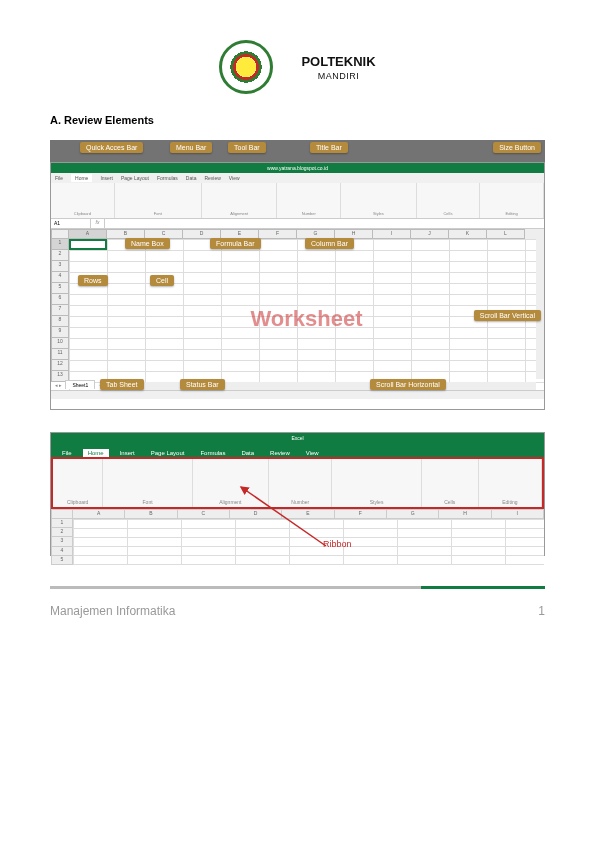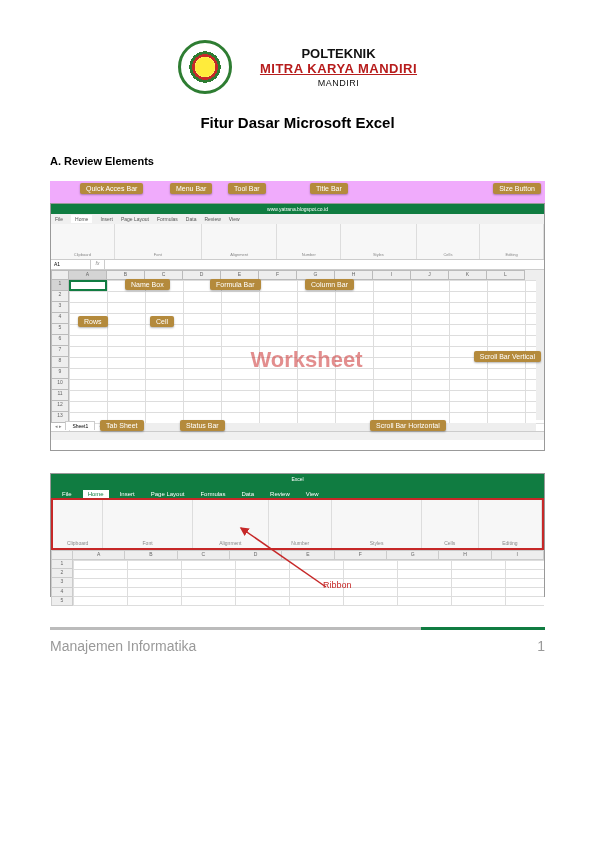--- a/index.html
+++ b/index.html
@@ -13,21 +13,21 @@
   .logo::after { content: ""; position: absolute; top: 50%; left: 50%; width: 20px; height: 20px; background: #ffeb3b; border-radius: 50%; transform: translate(-50%, -50%); }
   .header-text { text-align: center; }
   .header-text .l1 { font-weight: bold; font-size: 13px; color: #111; }
   .header-text .l2 { font-weight: bold; font-size: 13px; color: #b71c1c; text-decoration: underline; letter-spacing: 0.5px; }
   .header-text .l3 { font-size: 9px; color: #111; margin-top: 2px; letter-spacing: 0.5px; }
   
   .title { text-align: center; font-weight: bold; font-size: 15px; margin: 18px 0 24px 0; }
   .section-heading { font-weight: bold; font-size: 11px; margin-bottom: 14px; }
   
   
-  .shot { border: none; background: #f0abfc; position: relative; }
+  .shot { border: none; background: #737373; position: relative; }
   .shot1 { height: 270px; width: 100%; margin-bottom: 22px; }
   
   .callout { position: absolute; background: #b48a3c; color: #fff; font-size: 7px; padding: 2px 6px; border-radius: 2px; white-space: nowrap; box-shadow: 0 1px 2px rgba(0,0,0,0.3); }
   
   .excel-window { position: absolute; top: 22px; left: 0; right: 0; bottom: 0; border: 1px solid #999; background: #fff; }
   .excel-titlebar { height: 10px; background: #107c41; display: flex; align-items: center; justify-content: center; color: #fff; font-size: 5px; }
   .excel-tabs { height: 10px; background: #f0f0f0; display: flex; align-items: center; gap: 8px; padding: 0 4px; font-size: 5px; color: #555; }
   .excel-tabs .active { background: #fff; padding: 1px 4px; }
   .excel-ribbon { height: 36px; background: #f7f7f7; border-bottom: 1px solid #ccc; display: flex; }
   .ribbon-group { flex: 1; border-right: 1px solid #ddd; display: flex; flex-direction: column; justify-content: flex-end; padding: 2px; }
@@ -70,37 +70,35 @@
   .shot2 .rh2 div { flex: 1; border: 1px solid #ccc; border-top: none; background: #eee; font-size: 5px; text-align: center; color: #666; }
   .shot2 .cells2 { flex: 1; background-image: linear-gradient(#ddd 1px, transparent 1px), linear-gradient(90deg, #ddd 1px, transparent 1px); background-size: 54px 9px; }
   
   .ribbon-callout { position: absolute; font-size: 9px; color: #c62828; font-weight: 500; }
   .arrow-svg { position: absolute; }
   
   
   .footer-line { margin-top: 30px; display: flex; height: 3px; }
   .footer-line .gray { flex: 3; background: #bbb; }
   .footer-line .green { flex: 1; background: #107c41; }
-  .footer { display: flex; justify-content: space-between; font-size: 14px; color: #999; margin-top: 8px; }
+  .footer { display: flex; justify-content: space-between; font-size: 12px; color: #999; margin-top: 15px; }
 </style>
 </head>
 <body>
 
 <div class="page">
 
   <div class="header">
     <div class="logo"></div>
     <div class="header-text">
       <div class="l1">POLTEKNIK</div>
-      <div class="l2">MITRA KARYA MANDIRI</div>
       <div class="l3">MANDIRI</div>
     </div>
   </div>
 
-  <div class="title">Fitur Dasar Microsoft Excel</div>
   <div class="section-heading">A.   Review Elements</div>
 
   <div class="shot shot1">
 
     <div class="callout" style="top:2px; left:30px;">Quick Acces Bar</div>
     <div class="callout" style="top:2px; left:120px;">Menu Bar</div>
     <div class="callout" style="top:2px; left:178px;">Tool Bar</div>
     <div class="callout" style="top:2px; left:260px;">Title Bar</div>
     <div class="callout" style="top:2px; right:4px;">Size Button</div>
 

